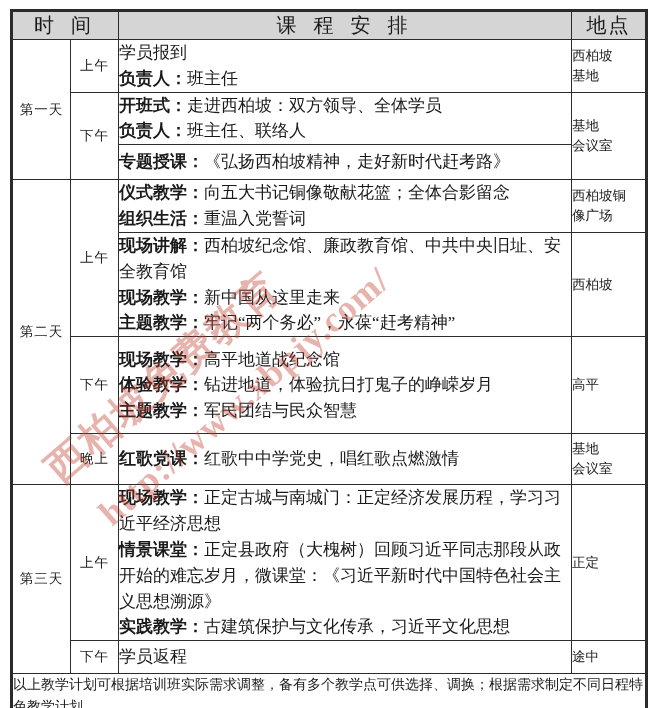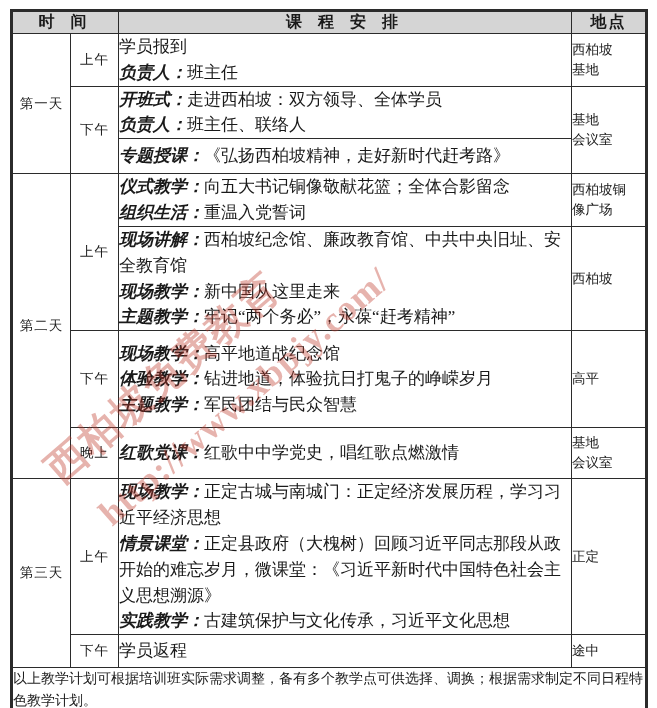--- a/index.html
+++ b/index.html
@@ -73,22 +73,22 @@
   }
   
   table.schedule {
     outline: 2px solid #2b2b2b;
     outline-offset: 0px;
   }
 
   th.hdr {
     background: #d5d5d5;
     text-align: center;
-    font-weight: bold;
-    font-size: 16px;
+    font-weight: normal;
+    font-size: 20px;
     letter-spacing: 6px;
     padding: 11px 0 12px 0;
     font-family: "Liberation Serif", "DejaVu Serif", serif;
   }
   th.hdr.loc { letter-spacing: 2px; }
 
   td.day {
     text-align: center;
     font-size: 13.5px;
     letter-spacing: 1px;
@@ -106,21 +106,21 @@
     line-height: 1.52;
     padding: 5px 6px 5px 9px;
   }
   td.loc {
     text-align: left;
     font-size: 13.5px;
     line-height: 1.5;
     width: 74px;
     padding: 3px 2px;
   }
-  .lbl { font-weight: bold; font-style: italic; }
+  .lbl { font-weight: bold; }
   .line { display: block; }
 
   td.note {
     font-size: 14px;
     line-height: 1.55;
     padding: 7px 14px 8px 14px;
   }
 
   
   .h-am1 { height: 45px; }

